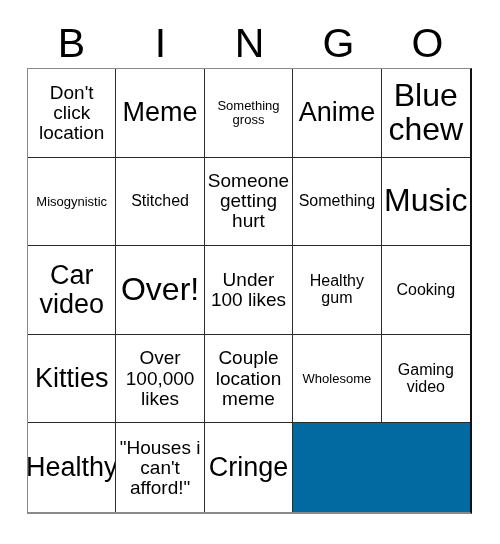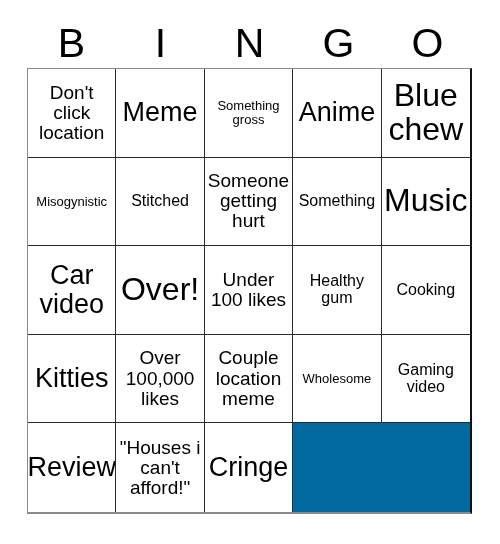--- a/index.html
+++ b/index.html
@@ -149,21 +149,21 @@
       <div class="cell fs-s">
         <span class="txt">Couple location meme</span>
       </div>
       <div class="cell fs-xs">
         <span class="txt">Wholesome</span>
       </div>
       <div class="cell fs-m">
         <span class="txt">Gaming video</span>
       </div>
       <div class="cell fs-l">
-        <span class="txt">Review</span>
+        <span class="txt">Healthy</span>
       </div>
       <div class="cell fs-s">
         <span class="txt">"Houses i can't afford!"</span>
       </div>
       <div class="cell fs-l">
         <span class="txt">Cringe</span>
       </div>
     </div>
 
 </div>

